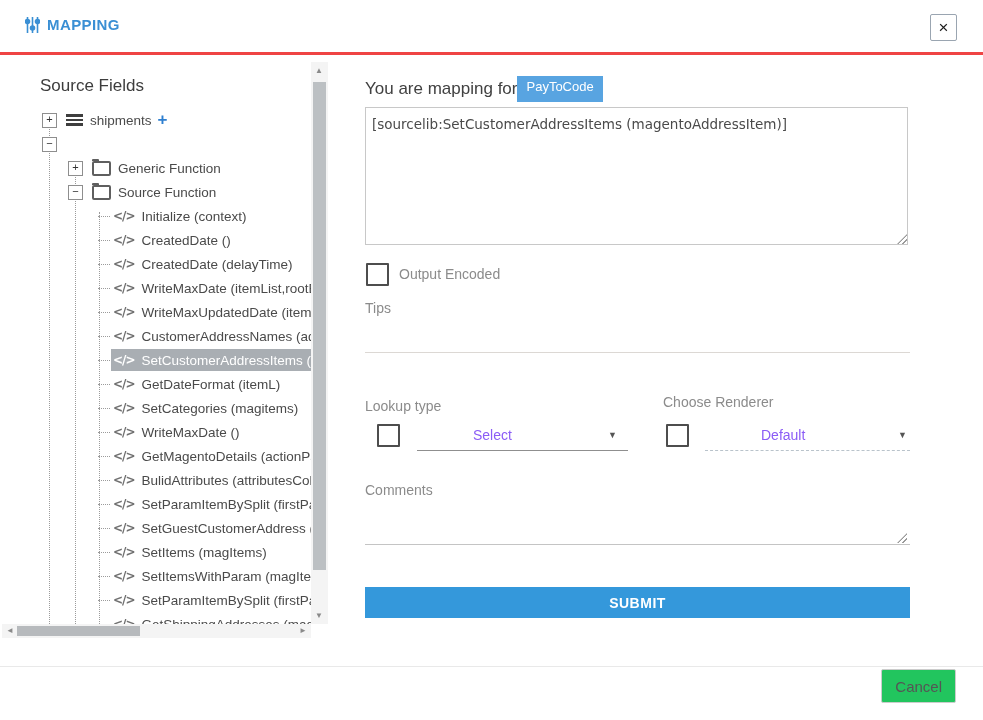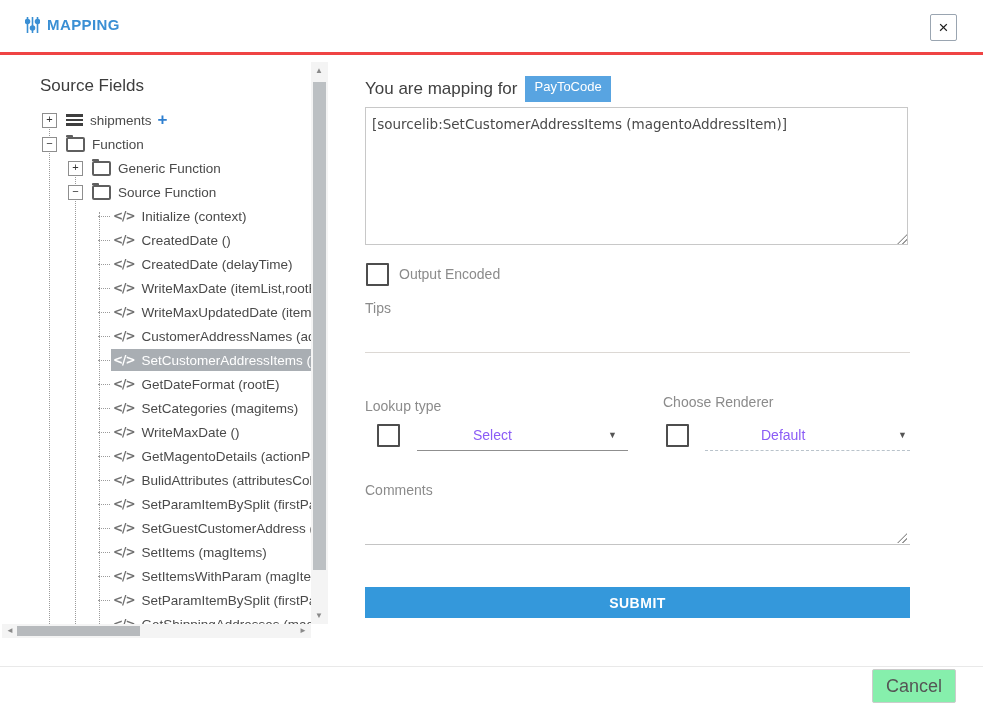--- a/index.html
+++ b/index.html
@@ -45,21 +45,21 @@
   .hscroll{position:absolute;left:0;right:17px;bottom:0;height:14px;background:#f4f4f4;}
   .sarr{position:absolute;color:#8a8a8a;font-size:8px;line-height:8px;}
   .sarr.up{top:5px;left:4px;} .sarr.up::before{content:"▲";}
   .sarr.down{bottom:4px;left:4px;} .sarr.down::before{content:"▼";}
   .sarr.left{left:4px;top:3px;} .sarr.left::before{content:"◄";}
   .sarr.right{right:4px;top:3px;} .sarr.right::before{content:"►";}
   .vthumb{position:absolute;left:2px;right:2px;top:20px;height:488px;background:#bcc0c3;}
   .hthumb{position:absolute;top:2px;bottom:2px;left:15px;width:123px;background:#b7babd;}
   
   .map-panel{position:absolute;left:365px;top:62px;width:545px;height:560px;}
-  .map-heading{position:absolute;left:0;top:14px;font-size:17px;color:#414141;display:flex;align-items:center;gap:8px;}
+  .map-heading{position:absolute;left:0;top:14px;font-size:17px;color:#414141;display:flex;align-items:center;}
   .badge{display:inline-block;background:#58a4e1;color:#fff;font-size:13px;padding:3px 9px 8px;}
   .expr{position:absolute;left:0;top:45px;width:543px;height:138px;border:1px solid #c8c8c8;
     resize:none;outline:none;padding:8px 6px;box-sizing:border-box;
     font-family:"DejaVu Sans",sans-serif;font-size:13.5px;color:#4a4a4a;overflow:hidden;}
   .resize-h{position:absolute;width:10px;height:10px;
     background:repeating-linear-gradient(135deg,#9a9a9a 0 1px,transparent 1px 3.5px);
     clip-path:polygon(100% 0,100% 100%,0 100%);pointer-events:none;}
   .rh-expr{right:3px;top:172px;} .rh-comments{right:3px;top:471px;}
   .cbx{position:absolute;width:19px;height:19px;border:2px solid #4d4d4d;background:#fff;
     border-radius:1px;cursor:pointer;}
@@ -83,22 +83,22 @@
   .line-renderer{position:absolute;left:340px;top:388px;width:205px;border-top:1px dashed #b9c3cb;}
   .lbl-comments{left:0;top:420px;}
   .comments{position:absolute;left:0;top:438px;width:545px;height:45px;border:none;
     border-bottom:1px solid #c4c4c4;resize:none;outline:none;box-sizing:border-box;
     font-family:"Liberation Sans",sans-serif;font-size:14px;color:#444;background:transparent;}
   .submit-btn{position:absolute;left:0;top:525px;width:545px;height:31px;background:#3498db;
     border:none;color:#fff;font-size:14px;font-weight:bold;letter-spacing:.5px;cursor:pointer;
     font-family:"Liberation Sans",sans-serif;}
   
   .footer-line{position:absolute;left:0;right:0;top:666px;border-top:1px solid #e9e9e9;}
-  .cancel-btn{position:absolute;right:27px;top:669px;min-width:72px;height:34px;background:#86efac;
-    border:1px solid #ccc;border-radius:2px;color:#555;font-size:18px;cursor:pointer;
+  .cancel-btn{position:absolute;right:27px;top:669px;min-width:72px;height:34px;background:#22c55e;
+    border:1px solid #ccc;border-radius:2px;color:#555;font-size:15px;cursor:pointer;
     font-family:"Liberation Sans",sans-serif;padding:0 13px;}
 </style>
 </head>
 <body>
 
 <div class="hdr">
   <div class="hdr-title">
     <svg width="15" height="16" viewBox="0 0 15 16">
       <g stroke="#3a8fd4" stroke-width="1.6" fill="#3a8fd4">
         <line x1="2.5" y1="0" x2="2.5" y2="16"></line>
@@ -126,25 +126,20 @@
 
     <span class="node">
       <span class="nicon icon-list"></span>
       <span class="nlabel">shipments</span>
       <span class="addico">+</span>
     </span>
   </div>
         <div class="tree-row lvl0">
     <span class="toggle">−</span>
 
-    <span class="node">
-      <span class="nicon icon-folder"></span>
-      <span class="nlabel">Function</span>
-
-    </span>
   </div>
         <div class="tree-row lvl1">
     <span class="toggle">+</span>
 
     <span class="node">
       <span class="nicon icon-folder"></span>
       <span class="nlabel">Generic Function</span>
 
     </span>
   </div>
@@ -218,21 +213,21 @@
       <span class="nicon icon-code">&lt;/&gt;</span>
       <span class="nlabel">SetCustomerAddressItems (r</span>
 
     </span>
   </div>
         <div class="tree-row lvl2">
 
     <span class="dash"></span>
     <span class="node">
       <span class="nicon icon-code">&lt;/&gt;</span>
-      <span class="nlabel">GetDateFormat (rootE)</span>
+      <span class="nlabel">GetDateFormat (itemL)</span>
 
     </span>
   </div>
         <div class="tree-row lvl2">
 
     <span class="dash"></span>
     <span class="node">
       <span class="nicon icon-code">&lt;/&gt;</span>
       <span class="nlabel">SetCategories (magitems)</span>
 

